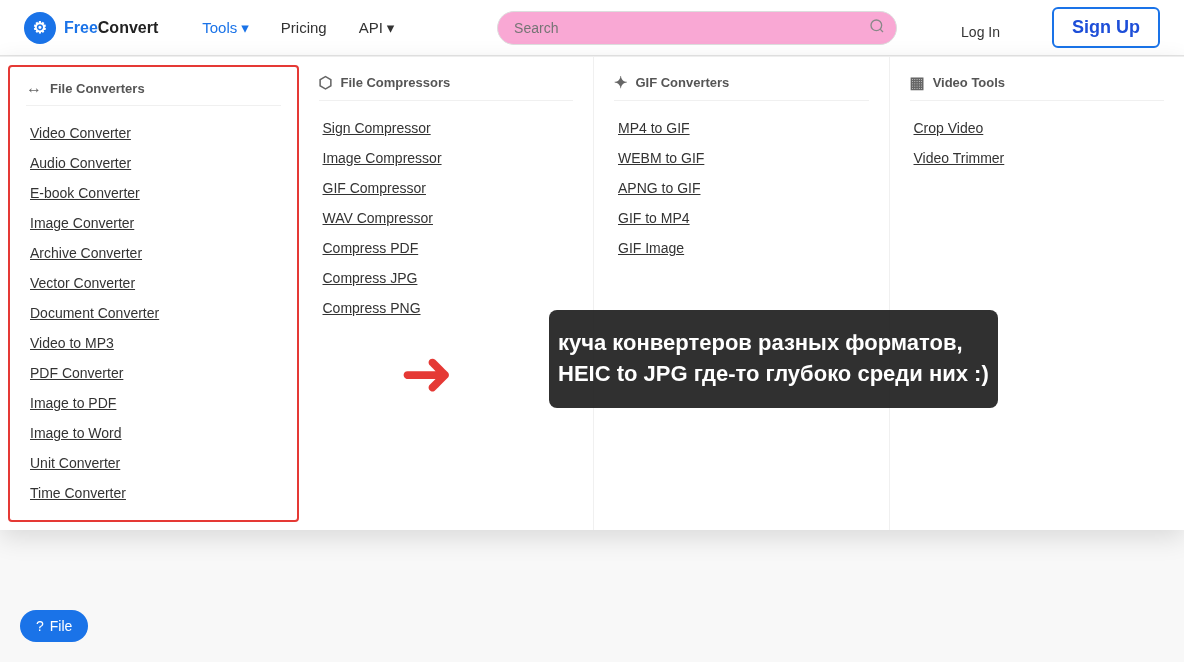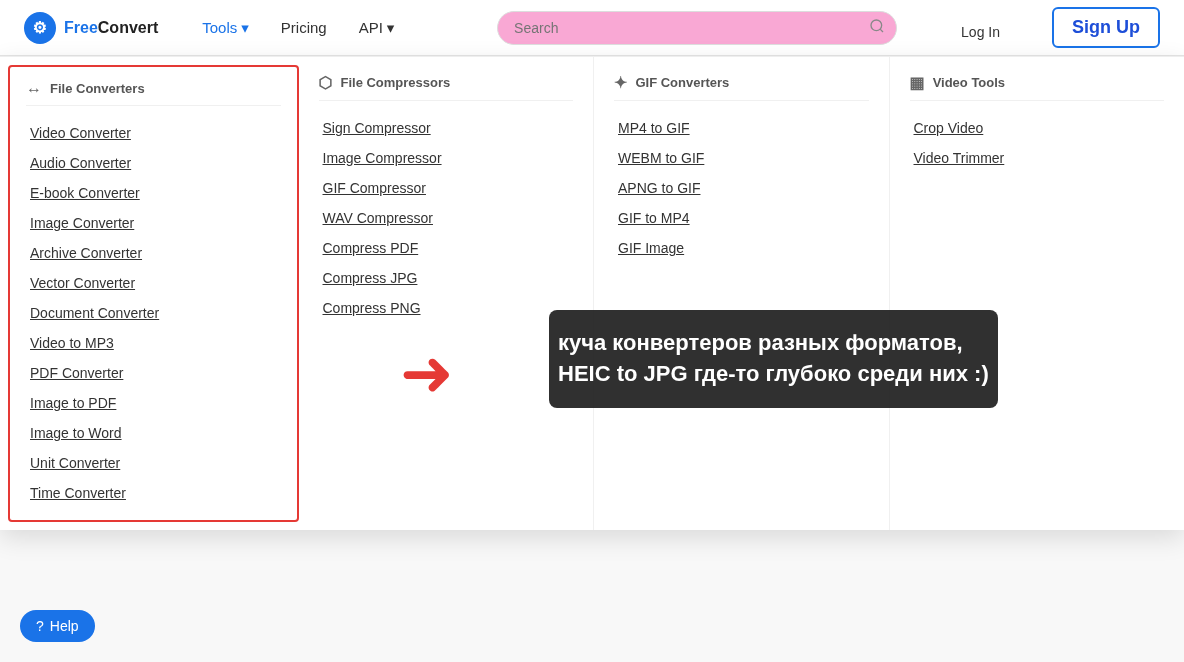--- a/index.html
+++ b/index.html
@@ -326,14 +326,14 @@
 </div>
 
 <div class="red-arrow">➜</div>
 
 <div class="tooltip-annotation">
   <span>куча конвертеров разных форматов,<br>HEIC to JPG где-то глубоко среди них :)</span>
 </div>
 
 <button class="help-btn">
   <span>?</span>
-  <span>Help</span>
+  <span>File</span>
 </button>
 
 </body></html>

